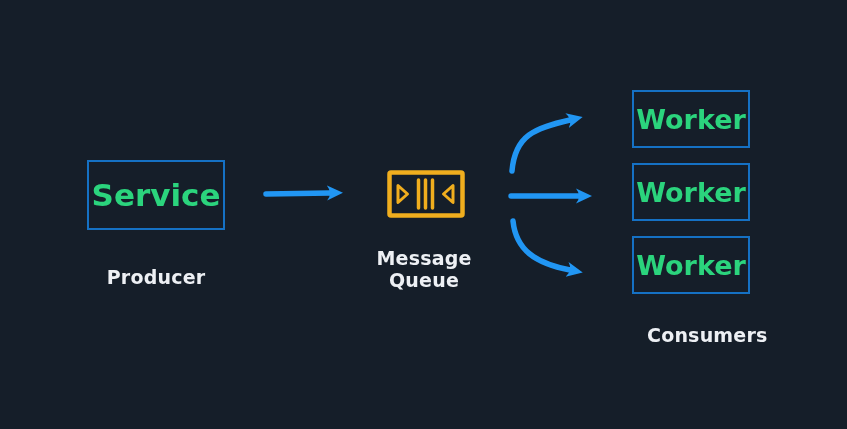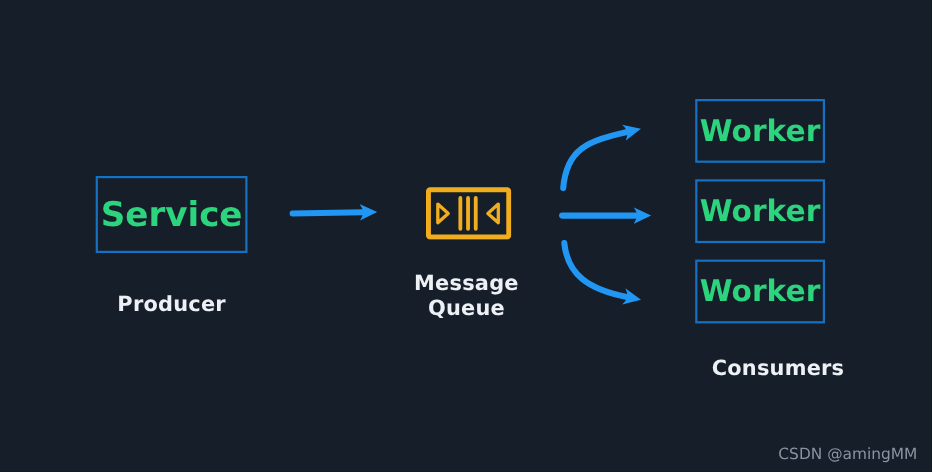--- a/index.html
+++ b/index.html
@@ -81,15 +81,14 @@
     <span>Worker</span>
   </div>
   <div class="node-box worker-box worker-2">
     <span>Worker</span>
   </div>
   <div class="node-box worker-box worker-3">
     <span>Worker</span>
   </div>
   <div class="caption consumers-caption">Consumers</div>
 
-  <div class="watermark">CSDN @amingMM</div>
 
 </div>
 
 </body></html>

